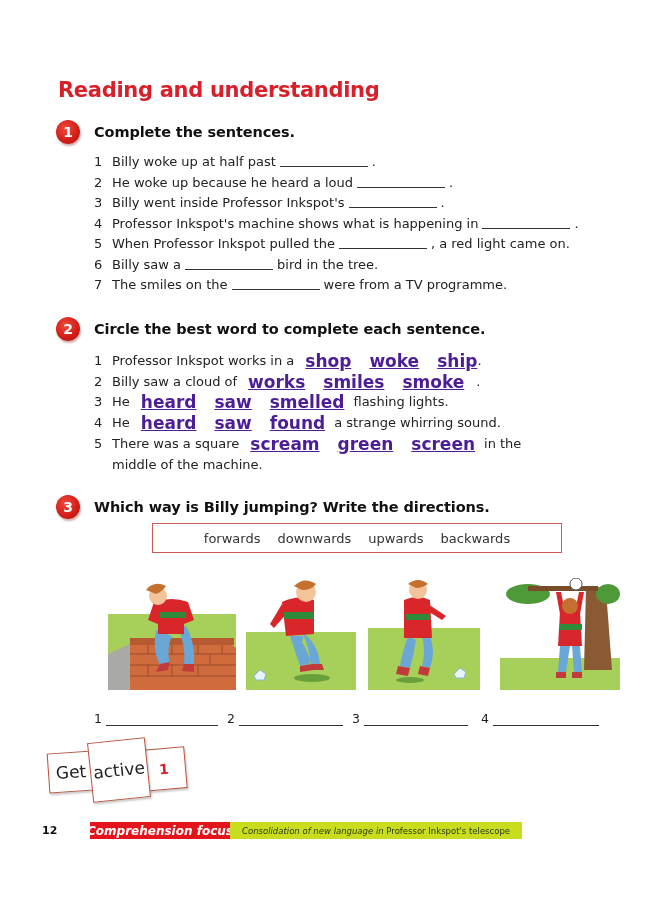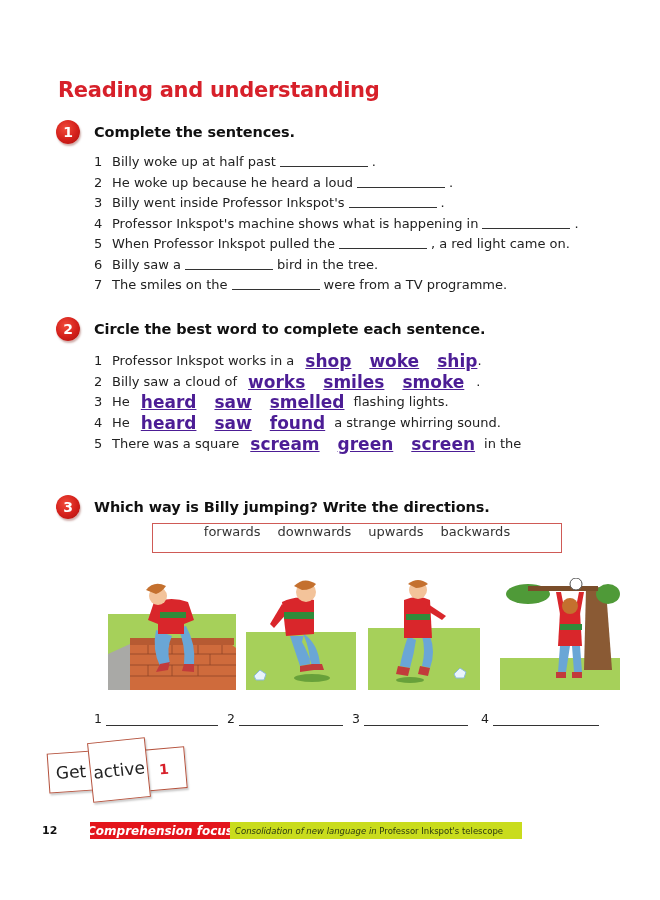--- a/index.html
+++ b/index.html
@@ -24,39 +24,39 @@
   .row { display: flex; white-space: nowrap; }
   .num { width: 18px; flex: none; }
   .blank { display: inline-block; border-bottom: 1px solid #333; height: 14px; margin: 0 4px; vertical-align: baseline; } .b90 { width: 88px; }
 
   .list2 { position: absolute; left: 94px; top: 351px; font-size: 13px; line-height: 20.7px; color: #222; }
   .opt { font-weight: bold; margin: 0 9px; font-size: 17px; color: #4c1d95; text-decoration: underline; }
   .opt.first { margin-left: 11px; }
 
   .wordbox {
     position: absolute; left: 152px; top: 523px; width: 410px; height: 30px; border: 1.5px solid #cf5a56;
-    display: flex; align-items: flex-start; justify-content: center; gap: 17px; font-size: 13px; color: #333;
+    display: flex; align-items: center; justify-content: center; gap: 17px; font-size: 13px; color: #333;
     box-sizing: border-box;
   }
 
   .pics { position: absolute; top: 578px; left: 100px; width: 520px; height: 112px; }
   .pic { position: absolute; top: 0; height: 112px; }
   .answers { position: absolute; top: 711px; left: 94px; font-size: 12.5px; white-space: nowrap; }
   .ans { position: absolute; display: flex; align-items: flex-end; }
   .ans .line { border-bottom: 1px solid #333; height: 12px; margin-left: 4px; }
 
   .getactive { position: absolute; left: 44px; top: 738px; width: 160px; height: 70px; }
   .card { position: absolute; background: #fff; border: 1.5px solid #b5523d; box-shadow: 1px 2px 2px rgba(0,0,0,0.2);
     display: flex; align-items: center; justify-content: center; font-size: 17px; color: #222; }
 
   .footer { position: absolute; left: 42px; top: 822px; display: flex; align-items: center; white-space: nowrap; }
   .pagenum { font-size: 11px; font-weight: bold; width: 48px; color: #111; }
   .focus { background: #e3141b; color: #fff; font-style: italic; font-weight: bold; font-size: 12px;
     height: 17px; width: 140px; display: flex; align-items: center; justify-content: center; }
-  .consol { background: #c9dc1d; color: #2b3a10; font-size: 8.5px; height: 17px; width: 292px; display: flex; align-items: center; padding-left: 5px; box-sizing: border-box; }
+  .consol { background: #c9dc1d; color: #2b3a10; font-size: 8.5px; height: 17px; width: 292px; display: flex; align-items: center; padding-left: 12px; box-sizing: border-box; }
   .consol i { font-style: italic; }
 </style>
 </head>
 <body>
 
 <div class="page-title">Reading and understanding</div>
 
 <div class="ex-head" style="top:120px;">
   <div class="badge">1</div>
   <div class="ex-title">Complete the sentences.</div>
@@ -143,20 +143,23 @@
     <span class="opt">found</span>
     <span>a strange whirring sound.</span>
   </div>
   <div class="row">
     <span class="num">5</span>
     <span>There was a square</span>
     <span class="opt first">scream</span>
     <span class="opt">green</span>
     <span class="opt">screen</span>
     <span>in the</span>
+  </div>
+  <div class="row" style="padding-left:18px;">
+    <span>middle of the machine.</span>
   </div>
 </div>
 
 <div class="ex-head" style="top:495px;">
   <div class="badge">3</div>
   <div class="ex-title">Which way is Billy jumping? Write the directions.</div>
 </div>
 <div class="wordbox">
   <span>forwards</span>
   <span>downwards</span>

